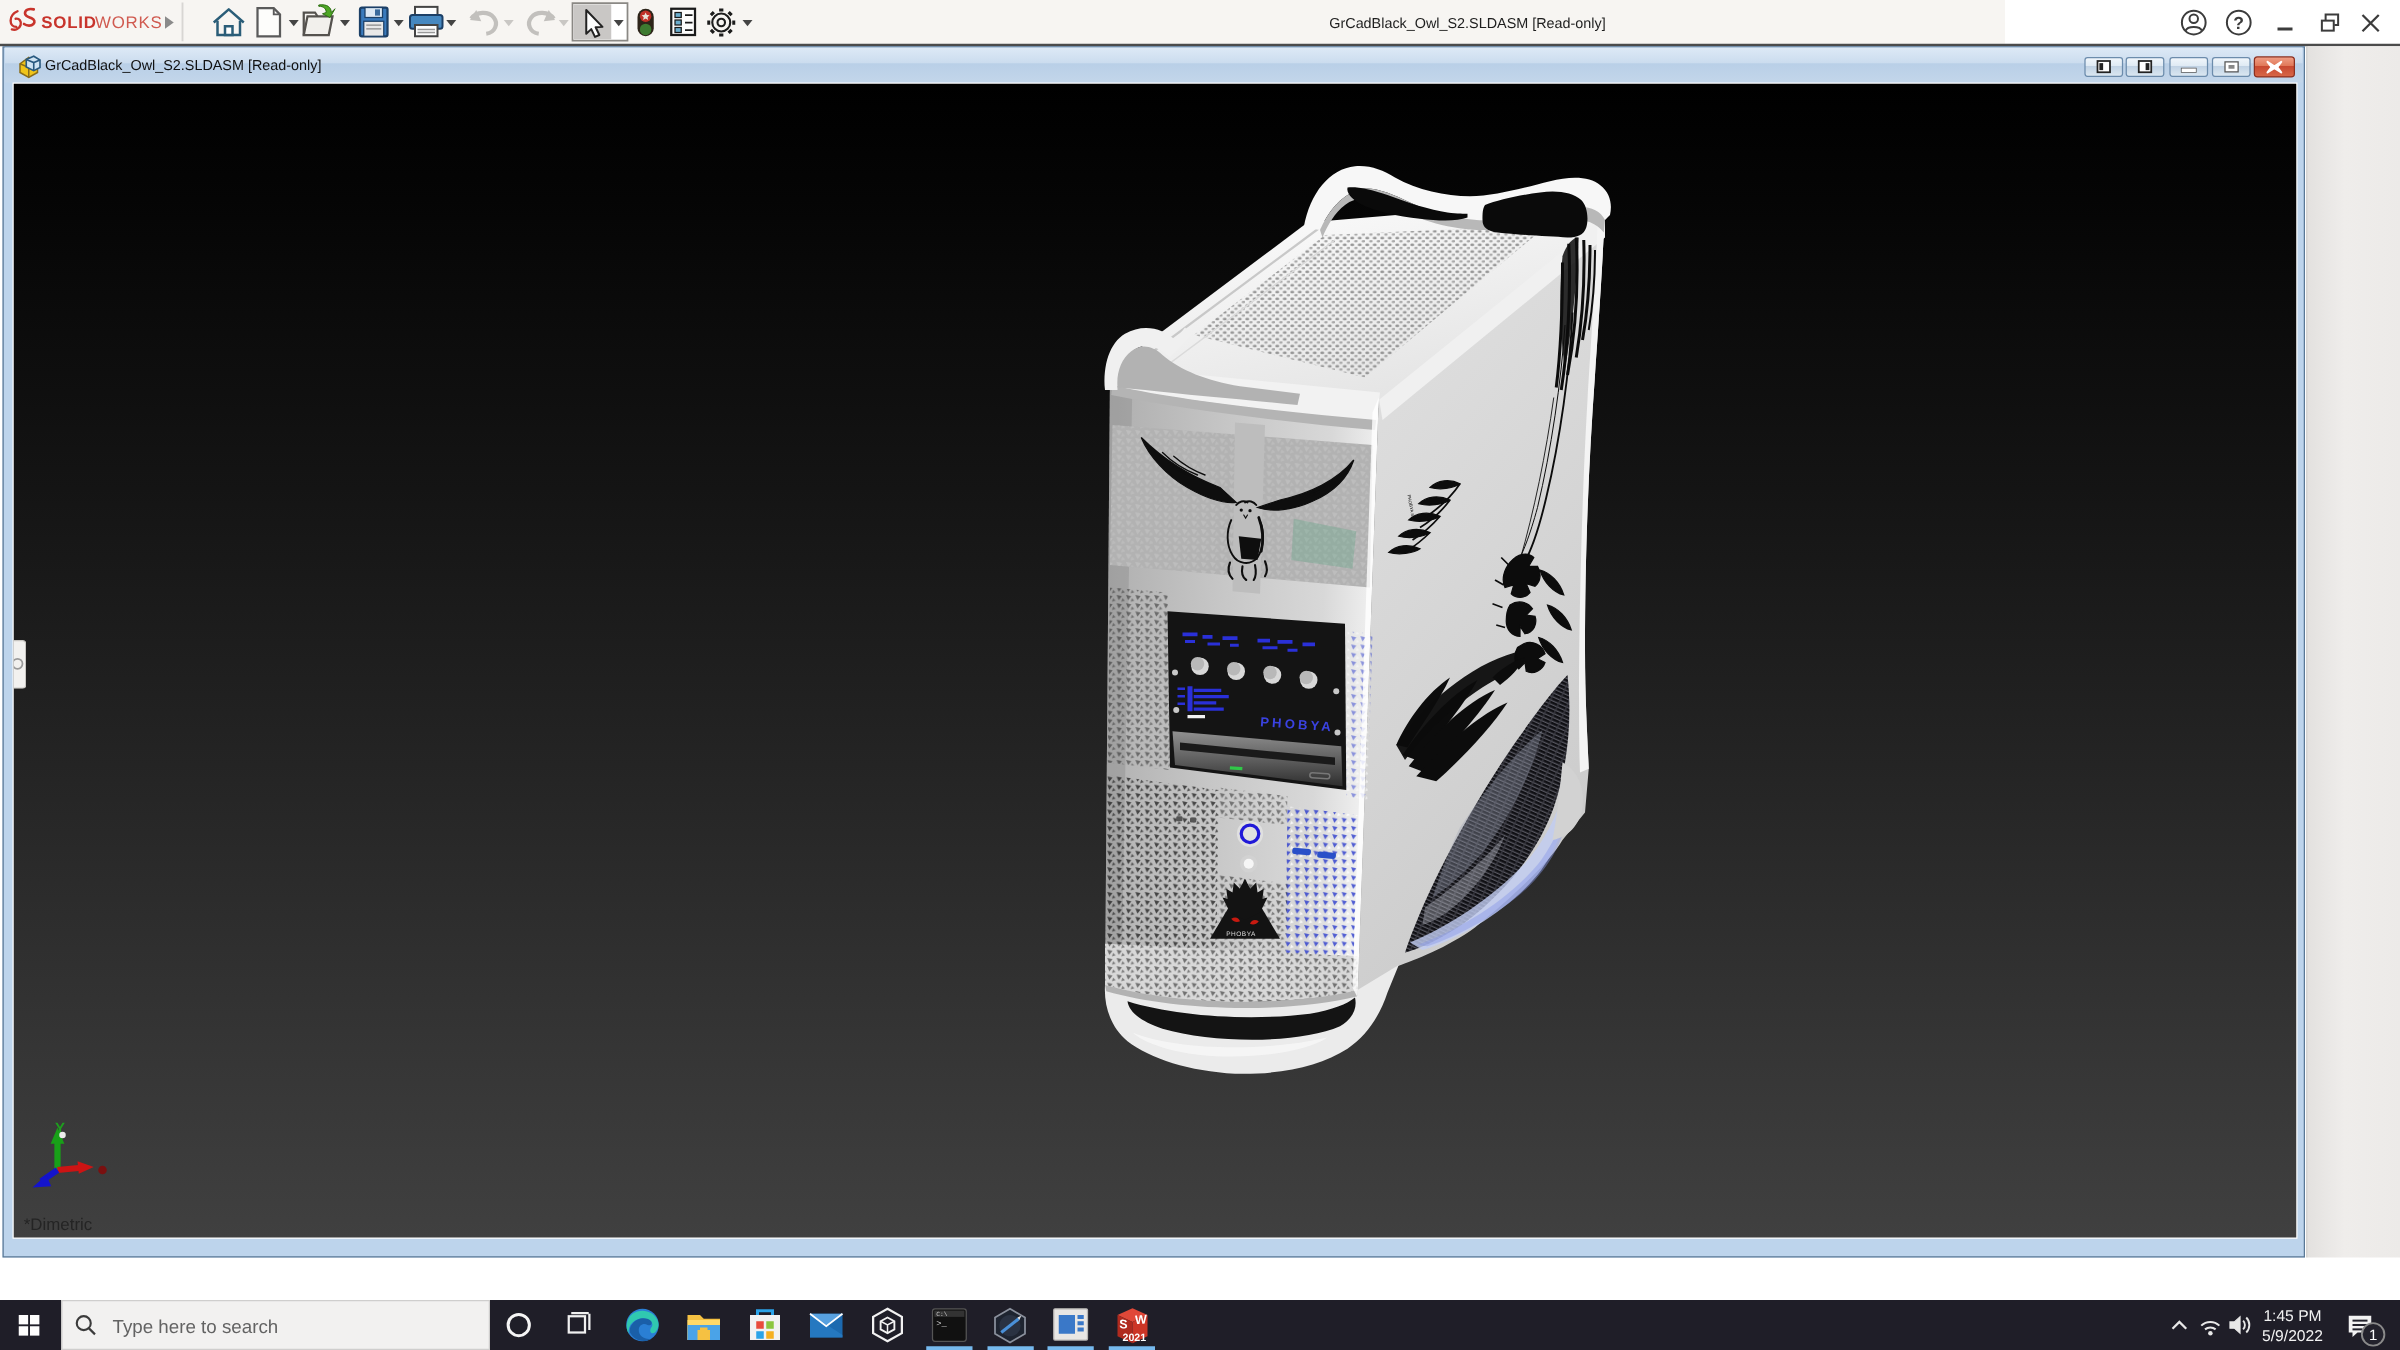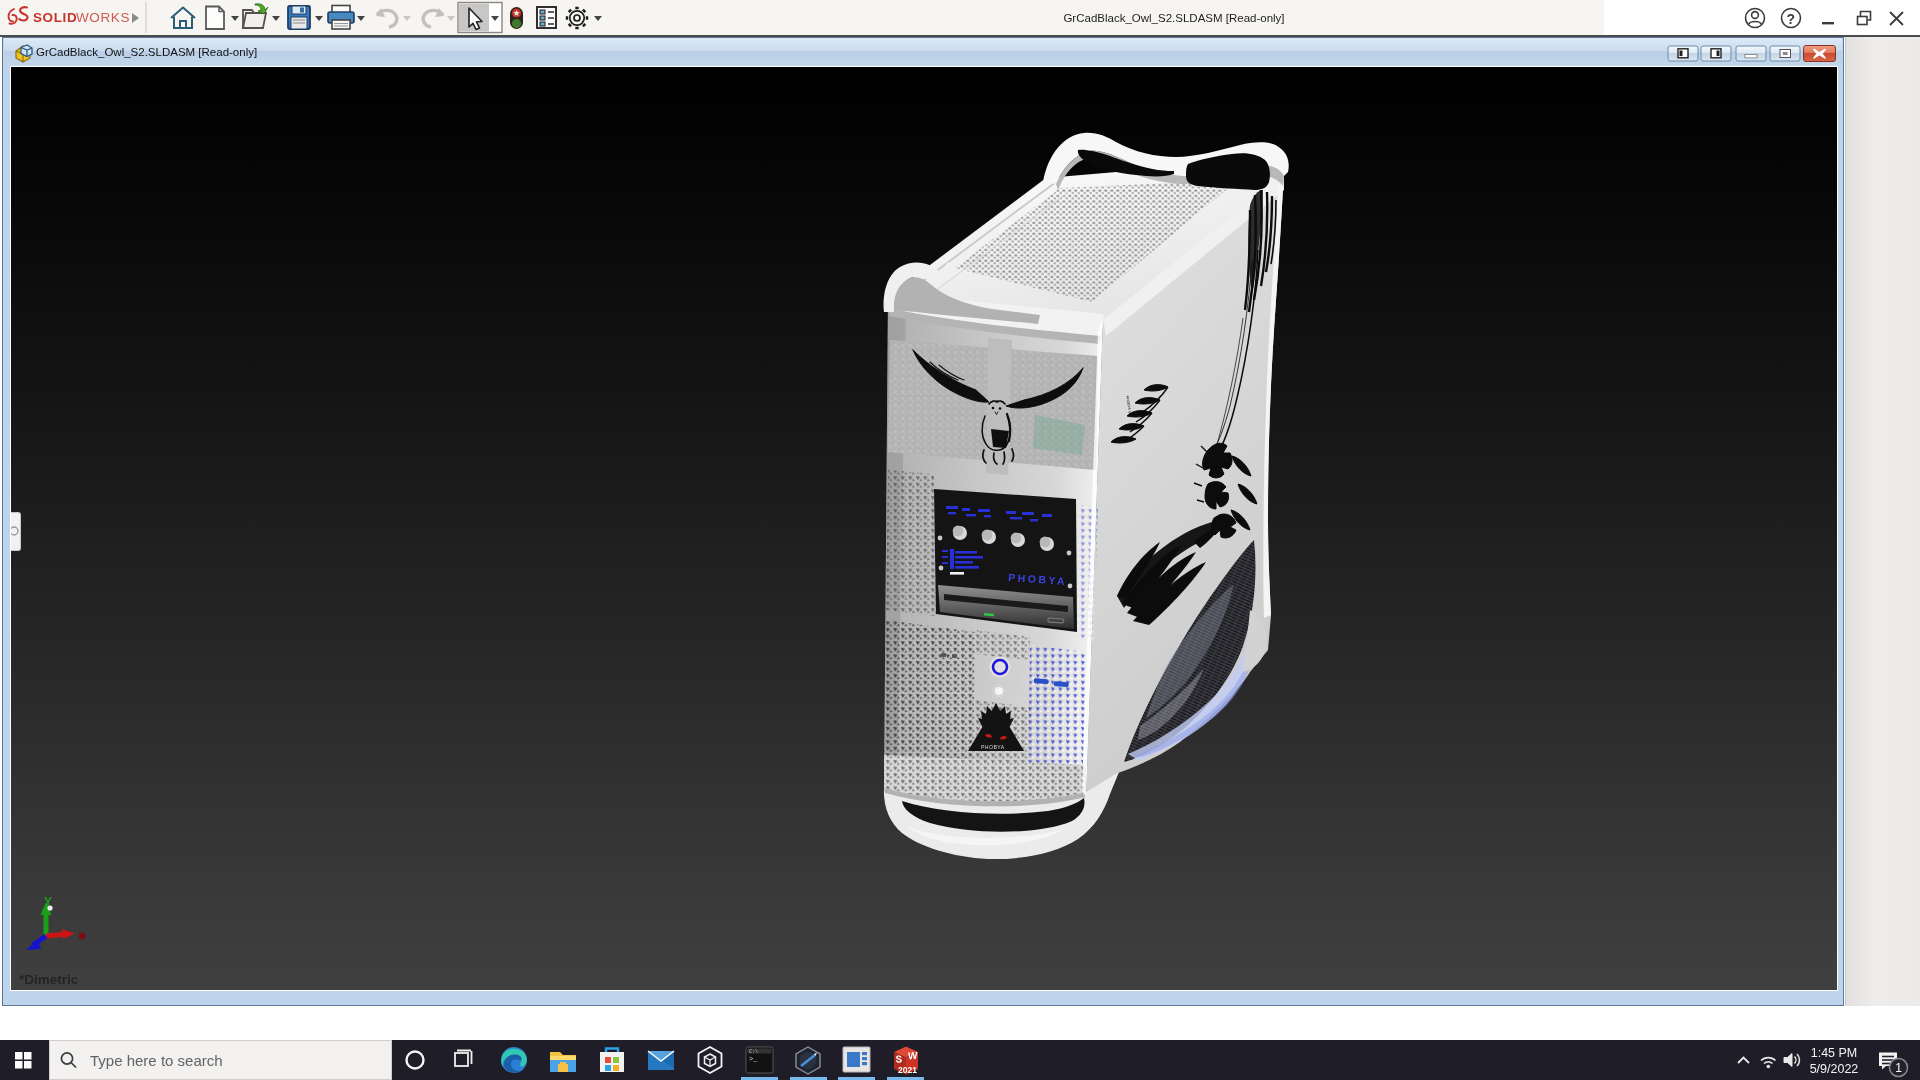--- a/index.html
+++ b/index.html
@@ -416,21 +416,21 @@
       <text x="26" y="18" font-size="12" fill="#1e9e1e" font-weight="bold">Y</text>
       <line x1="28" y1="48" x2="28" y2="24" stroke="#18a018" stroke-width="5"></line>
       <path d="M28 14 L33.5 27 L22.5 27 Z" fill="#18a018"></path>
       <circle cx="32" cy="20" r="2.6" fill="#ececec"></circle>
       <line x1="28" y1="48" x2="49" y2="46" stroke="#cc1414" stroke-width="5"></line>
       <path d="M57 45.5 L44 41 L45 51 Z" fill="#cc1414"></path>
       <circle cx="64" cy="48" r="3.4" fill="#7a1010"></circle>
       <line x1="28" y1="48" x2="15" y2="57" stroke="#1414cc" stroke-width="5"></line>
       <path d="M8 62 L19 52 L23 61 Z" fill="#1414cc"></path>
     </svg>
-    <div class="abs" style="left:8px;top:905px;color:#242424;font-size:13.5px;font-weight:bold">*Dimetric</div>
+    <div class="abs" style="left:8px;top:905px;color:#242424;font-size:13.5px;font-weight:normal">*Dimetric</div>
   </div>
     </div>
 </div>
 <div id="whitegap" class="abs"></div>
 <div id="taskbar" class="abs"></div>
 <div id="searchbox" class="abs"></div>
 <svg class="abs" style="left:0;top:1040px" width="1920" height="40">
 
   <g fill="#fdfdfd">
     <rect x="15" y="12" width="7.5" height="7.5"></rect>

